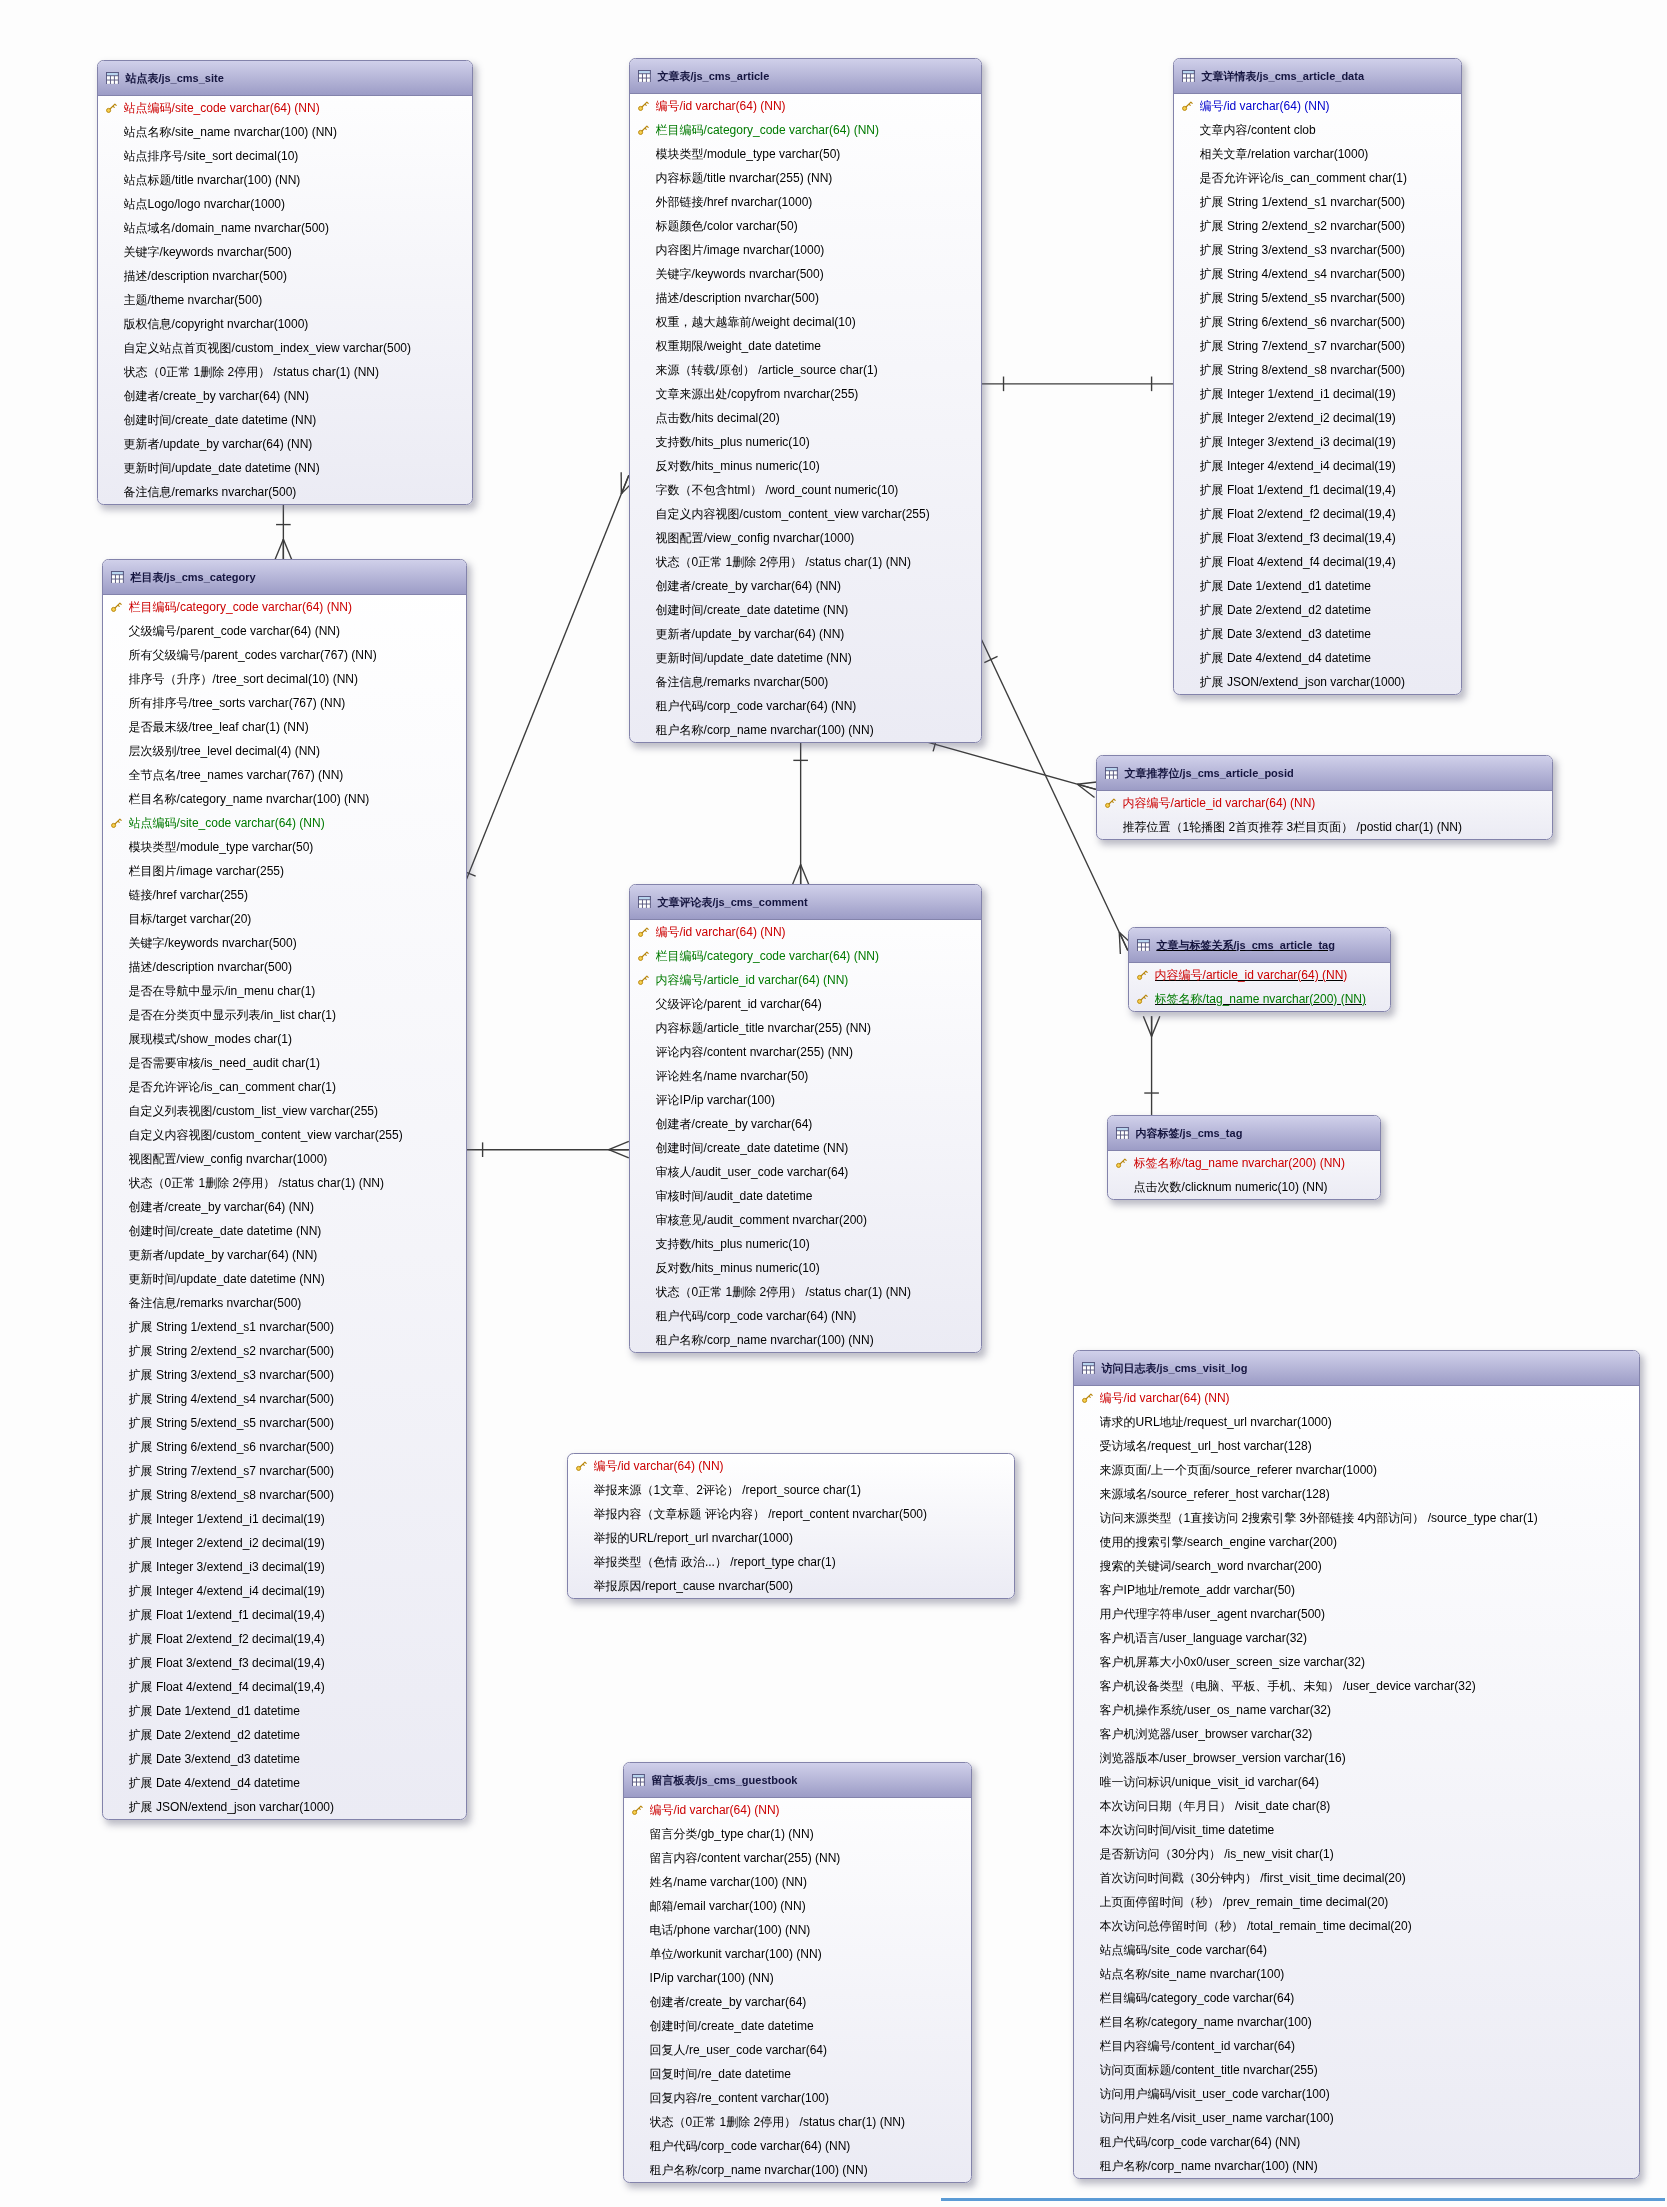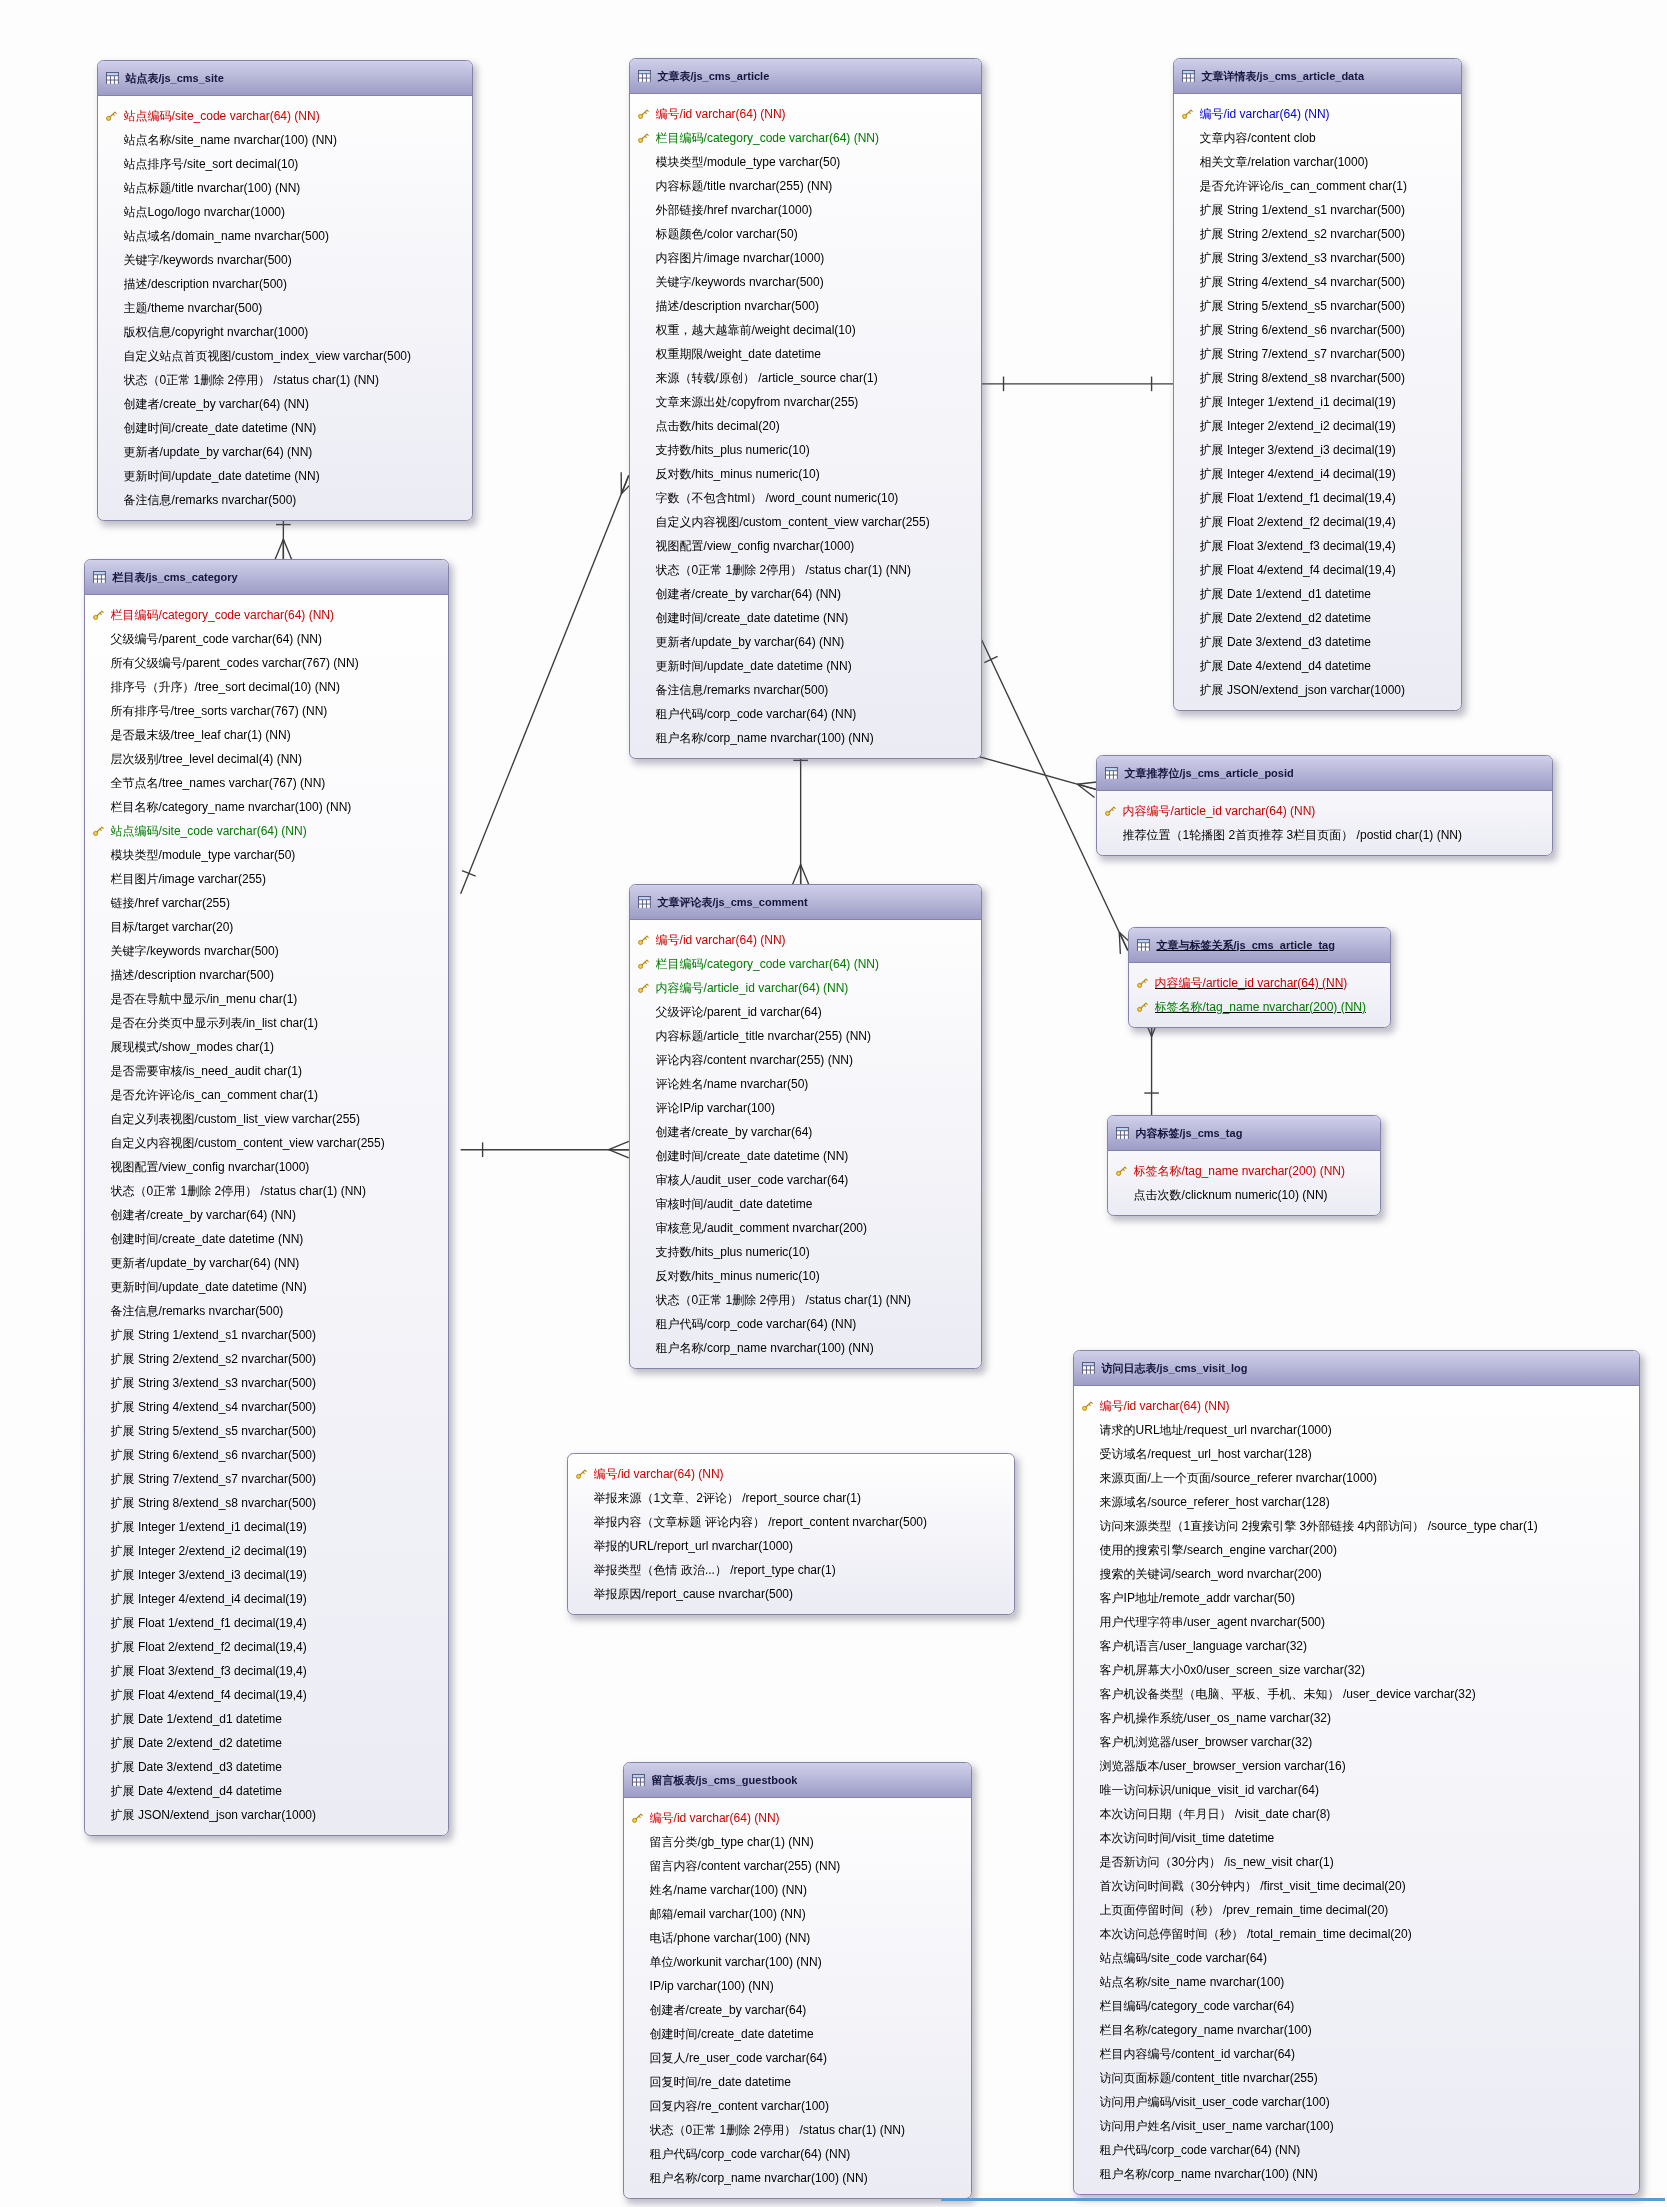--- a/index.html
+++ b/index.html
@@ -24,21 +24,21 @@
     box-shadow:3.7px 4.6px 7.3px rgba(90,90,115,.40);
   }
   .thead{
     height:35px;display:flex;align-items:center;gap:6.4px;padding:0 8.2px;
     background:linear-gradient(to bottom,var(--hdr-top),var(--hdr-bottom));
     border-bottom:0.9px solid var(--tbl-border);
     border-radius:5.5px 5.5px 0 0;
   }
   .ticon{display:flex;align-items:center;}
   .ttitle{font-size:11px;font-weight:700;color:#15153f;white-space:nowrap;}
-  .rows{padding:8px 0;}
+  .rows{padding:0 0;}
   .row{height:24px;display:flex;align-items:center;}
   .keycell{flex:0 0 25.6px;width:25.6px;display:flex;justify-content:center;align-items:center;}
   .ftext{font-size:12px;color:#000;white-space:nowrap;overflow:hidden;}
   .ftext.pk{color:var(--pk);}
   .ftext.fk{color:var(--fk);}
   .ftext.pkfk{color:var(--pkfk);}
   #bottom-edge{position:absolute;z-index:3;height:2.7px;background:var(--edge);}
 </style>
 </head>
 <body>
@@ -183,21 +183,21 @@
         <div class="row">
           <span class="keycell"></span>
           <span class="ftext">更新时间/update_date datetime (NN)</span>
         </div>
         <div class="row">
           <span class="keycell"></span>
           <span class="ftext">备注信息/remarks nvarchar(500)</span>
         </div>
       </div>
     </div>
-    <div class="table" style="left: 84px; top: 559px; width: 365px;">
+    <div class="table" style="left: 102px; top: 559px; width: 365px;">
       <div class="thead">
         <span class="ticon">
           <svg viewBox="0 0 14 14" width="12.8" height="12.8">
             <rect x="0.5" y="0.5" width="13" height="13" fill="#ffffff" stroke="#56567e"></rect>
             <rect x="0.5" y="0.5" width="13" height="3.6" fill="#b8d4ee" stroke="#56567e"></rect>
             <line x1="0.5" y1="8.8" x2="13.5" y2="8.8" stroke="#56567e"></line>
             <line x1="4.9" y1="4.1" x2="4.9" y2="13.5" stroke="#56567e"></line>
             <line x1="9.2" y1="4.1" x2="9.2" y2="13.5" stroke="#56567e"></line>
           </svg>
         </span>

